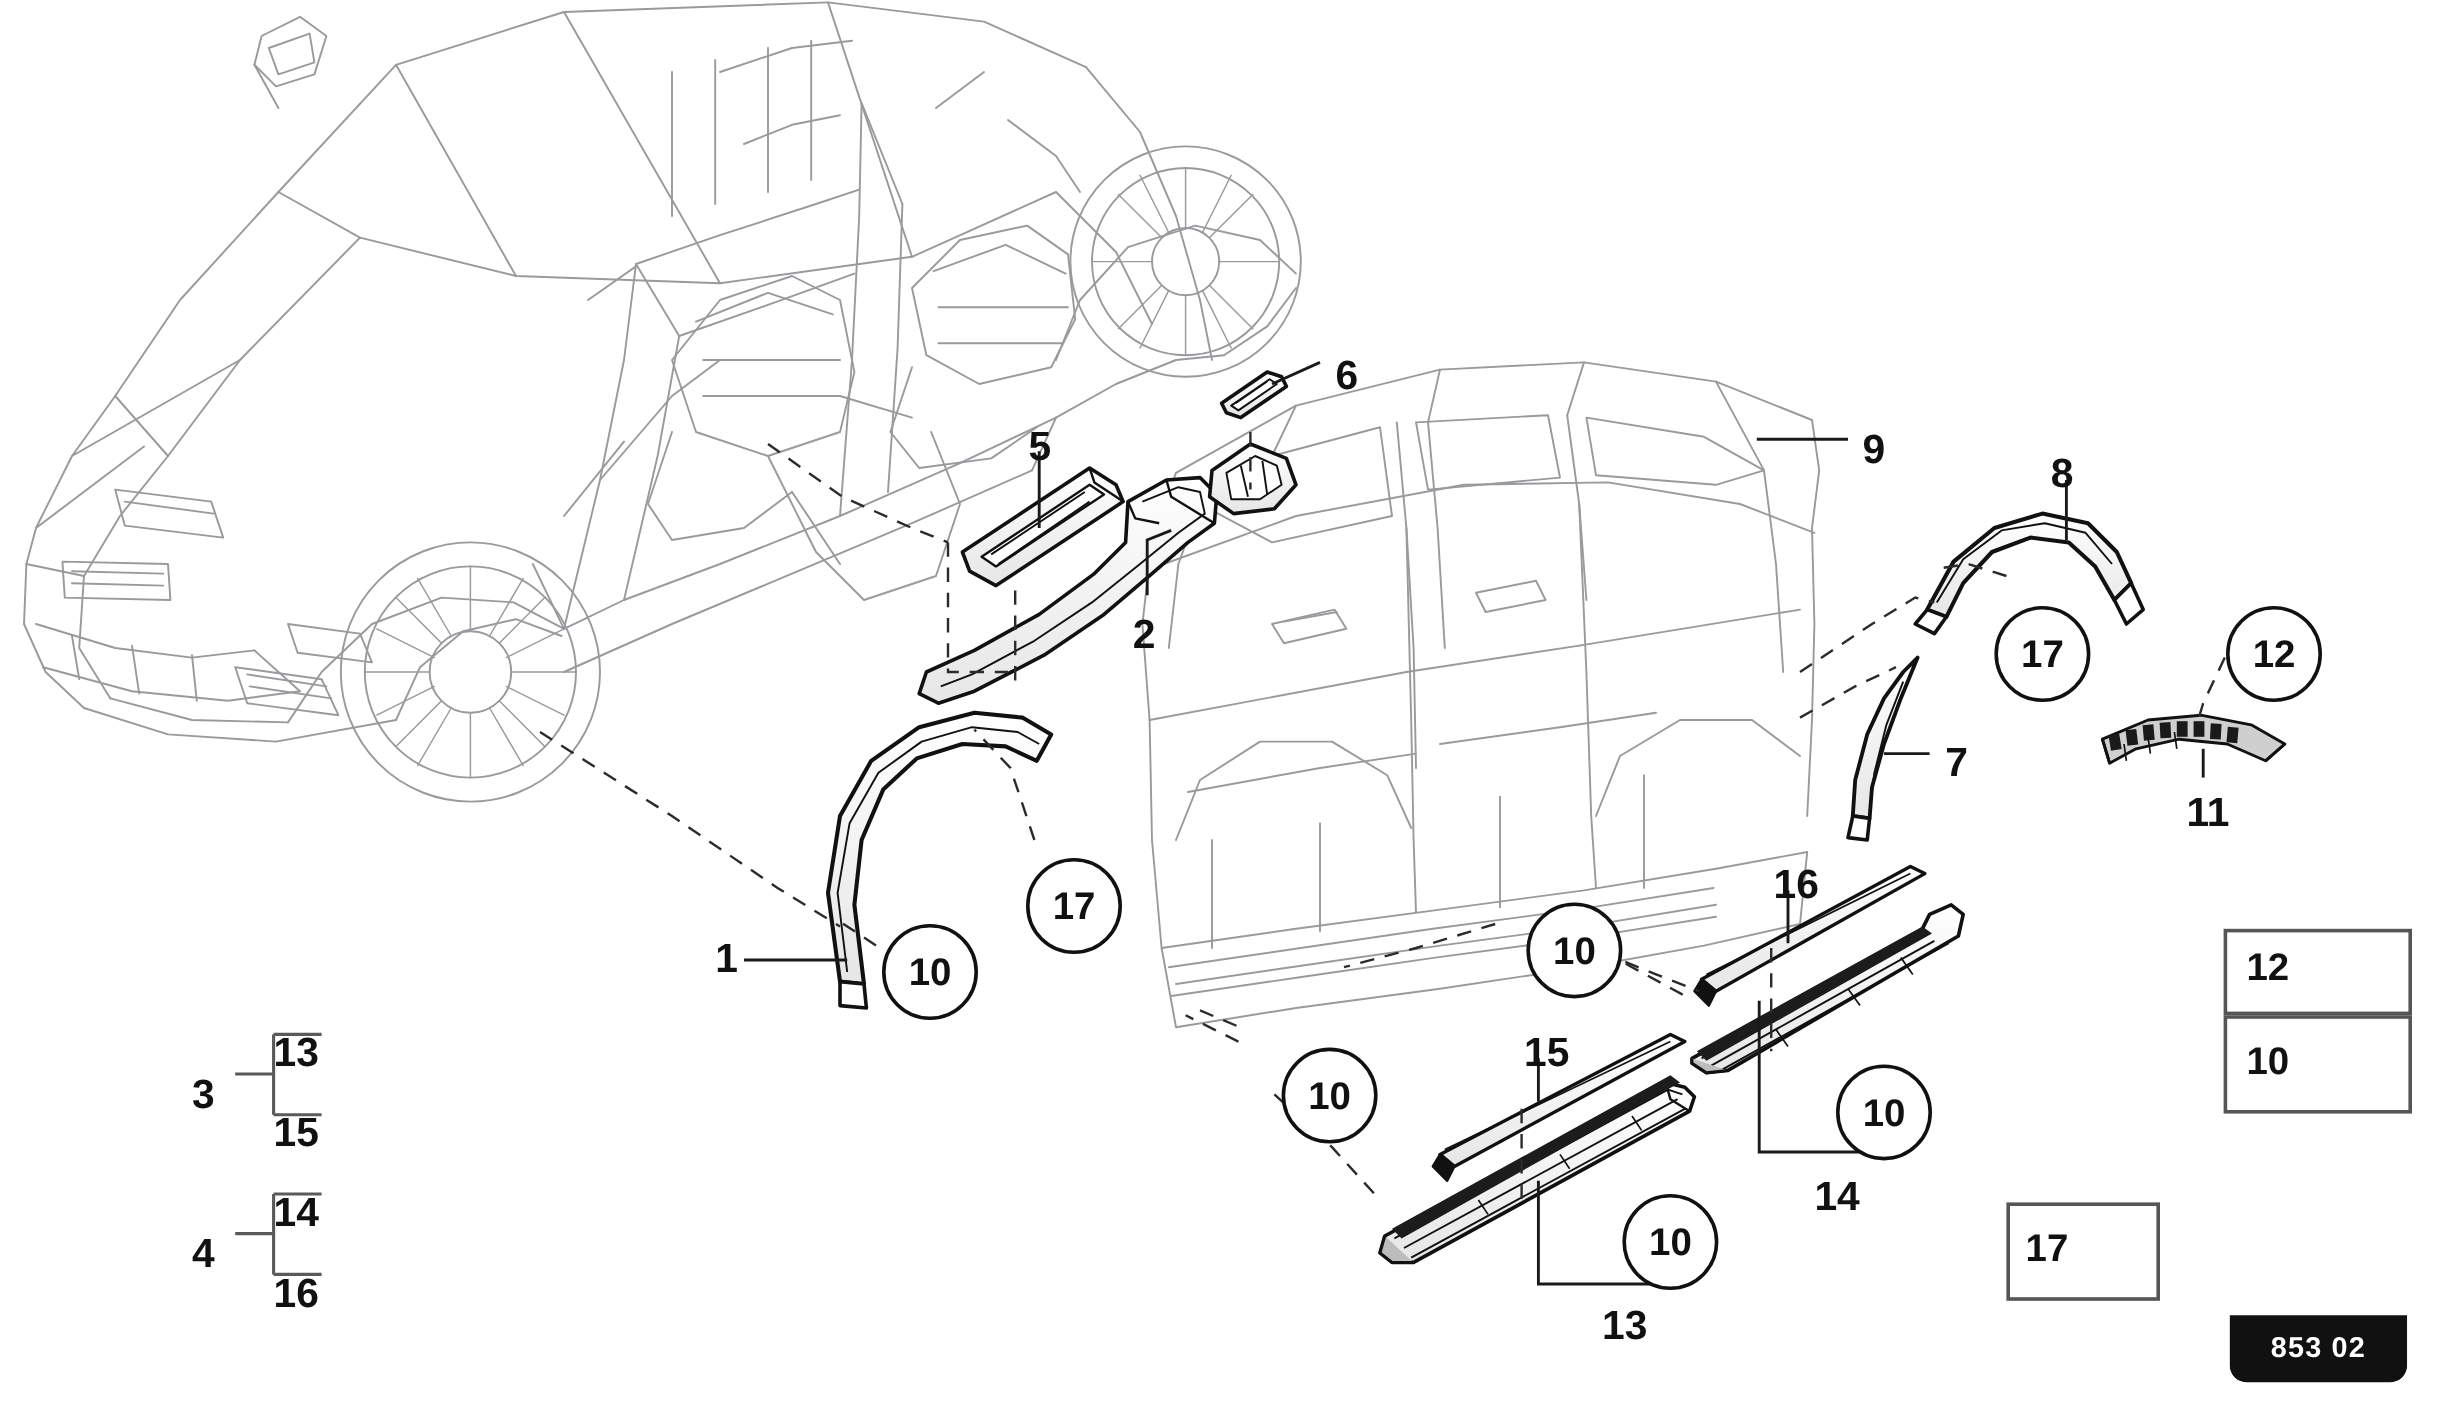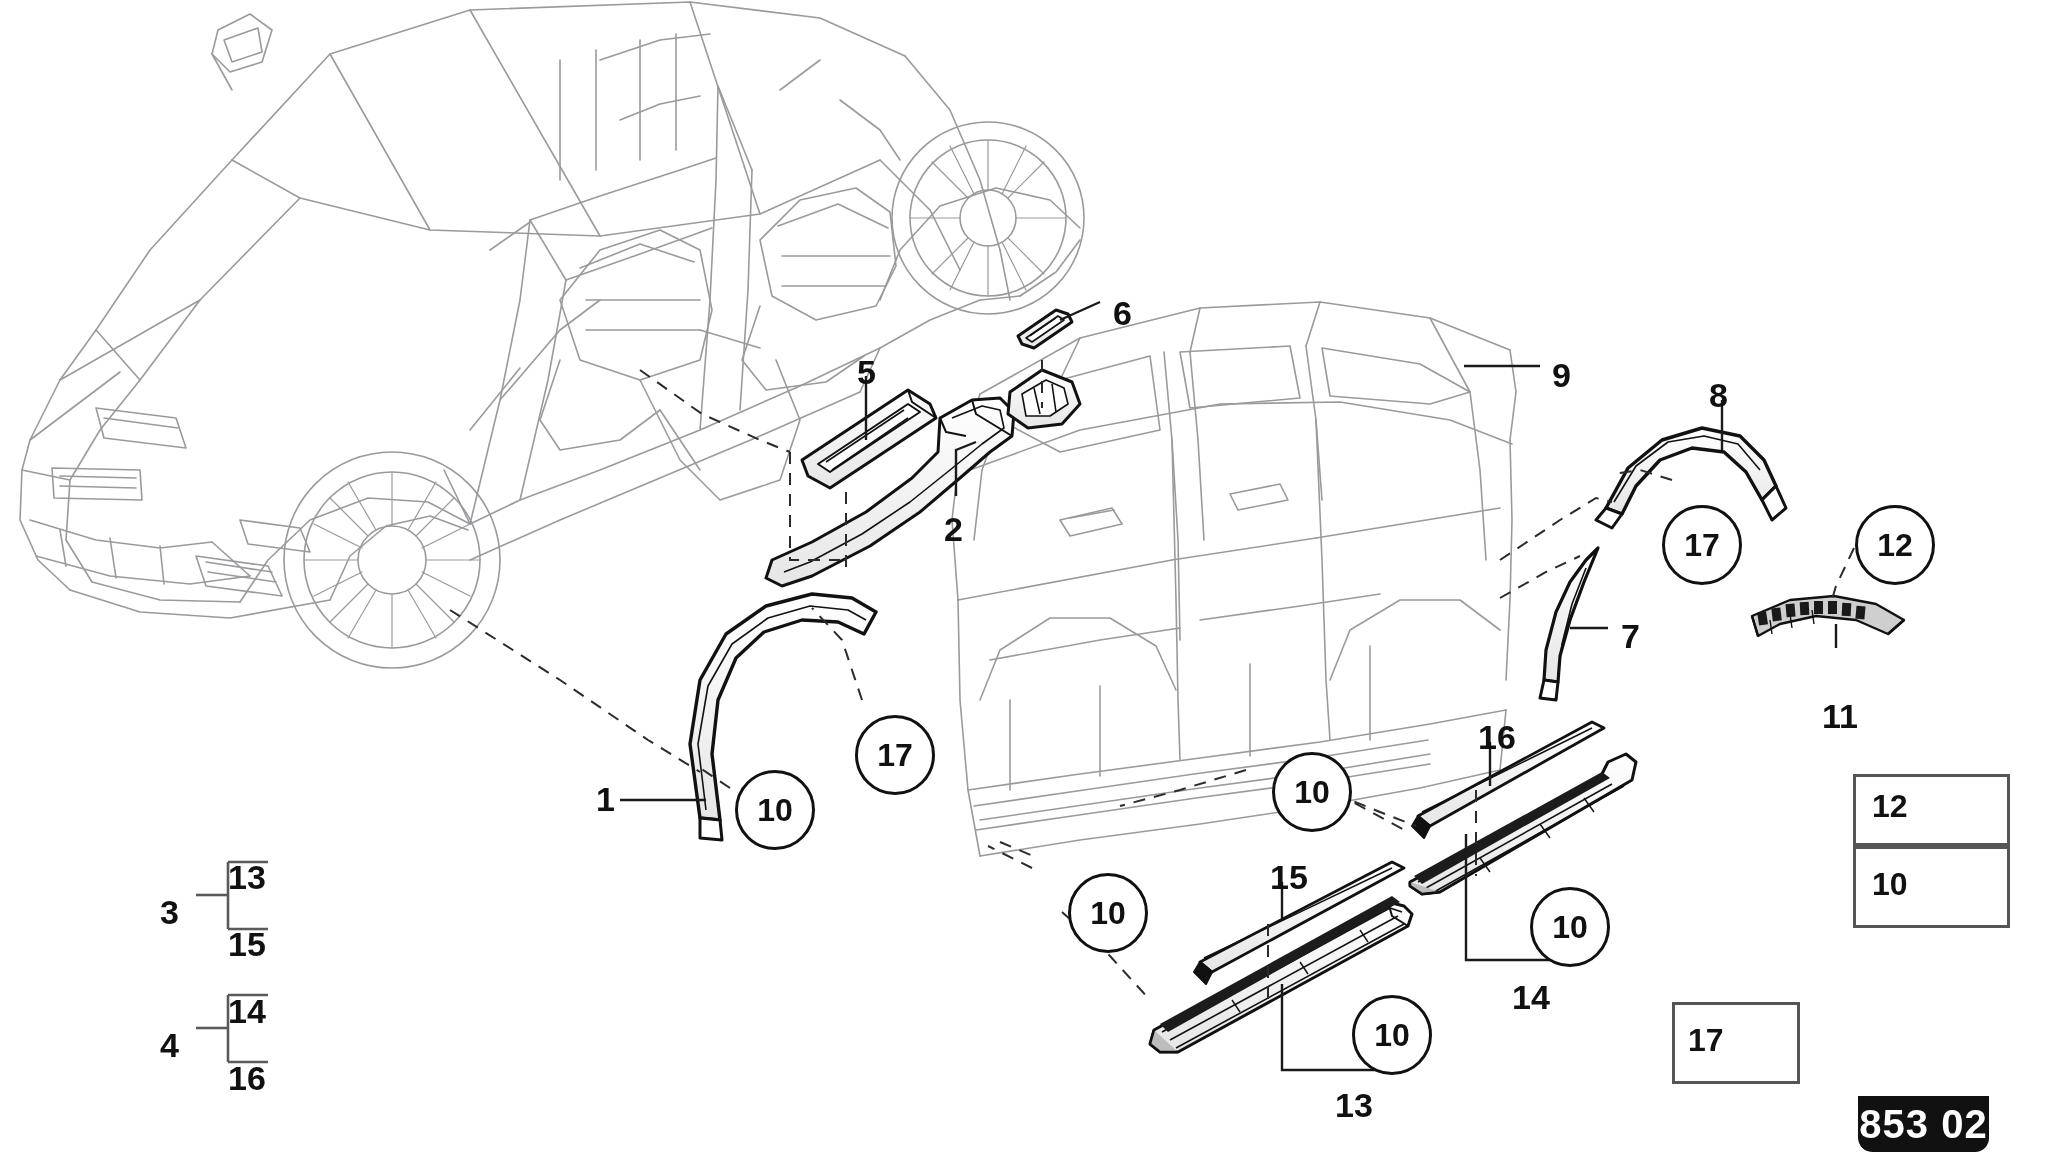--- a/index.html
+++ b/index.html
@@ -29,24 +29,24 @@
     position:absolute;font-weight:bold;font-size:32px;color:#111;
     font-family:"Liberation Sans", sans-serif;
   }
   #section-badge{
     position:absolute;left:1858px;top:1000px;width:148px;height:152px;
     background:#fff;border-radius:14px;overflow:hidden;
     box-shadow:0 0 0 2px #fff;
   }
   #section-badge .badge-art{position:absolute;left:0;top:0;width:148px;height:100px;background:#fff;}
   #section-badge .badge-bar{
-    position:absolute;left:0;top:96px;width:131px;height:56px;background:#111;
+    position:absolute;left:0;top:96px;width:148px;height:56px;background:#111;
     border-radius:0 0 14px 14px;
     display:flex;align-items:center;justify-content:center;
-    color:#fff;font-weight:bold;font-size:40px;letter-spacing:1px;
+    color:#fff;font-weight:bold;font-size:24px;letter-spacing:1px;
     font-family:"Liberation Sans", sans-serif;
   }
 </style>
 </head>
 <body>
 
 <div id="stage">
 
   <svg class="layer" viewBox="0 0 2048 1174">
     <g fill="none" stroke="#9a9a9e" stroke-width="1.6" stroke-linejoin="round" stroke-linecap="round">
@@ -492,21 +492,21 @@
 
   <div class="callout-num" style="left:596px;top:782px;">1</div>
   <div class="callout-num" style="left:944px;top:512px;">2</div>
   <div class="callout-num" style="left:160px;top:895px;">3</div>
   <div class="callout-num" style="left:160px;top:1028px;">4</div>
   <div class="callout-num" style="left:857px;top:355px;">5</div>
   <div class="callout-num" style="left:1113px;top:296px;">6</div>
   <div class="callout-num" style="left:1621px;top:619px;">7</div>
   <div class="callout-num" style="left:1709px;top:378px;">8</div>
   <div class="callout-num" style="left:1552px;top:358px;">9</div>
-  <div class="callout-num" style="left:1822px;top:699px;">11</div>
+  <div class="callout-num" style="left:1822px;top:660px;">11</div>
   <div class="callout-num" style="left:228px;top:860px;">13</div>
   <div class="callout-num" style="left:228px;top:927px;">15</div>
   <div class="callout-num" style="left:228px;top:994px;">14</div>
   <div class="callout-num" style="left:228px;top:1061px;">16</div>
   <div class="callout-num" style="left:1270px;top:860px;">15</div>
   <div class="callout-num" style="left:1478px;top:720px;">16</div>
   <div class="callout-num" style="left:1335px;top:1088px;">13</div>
   <div class="callout-num" style="left:1512px;top:980px;">14</div>
 
   <div class="circle-callout" style="left:735px;top:770px;">10</div>

